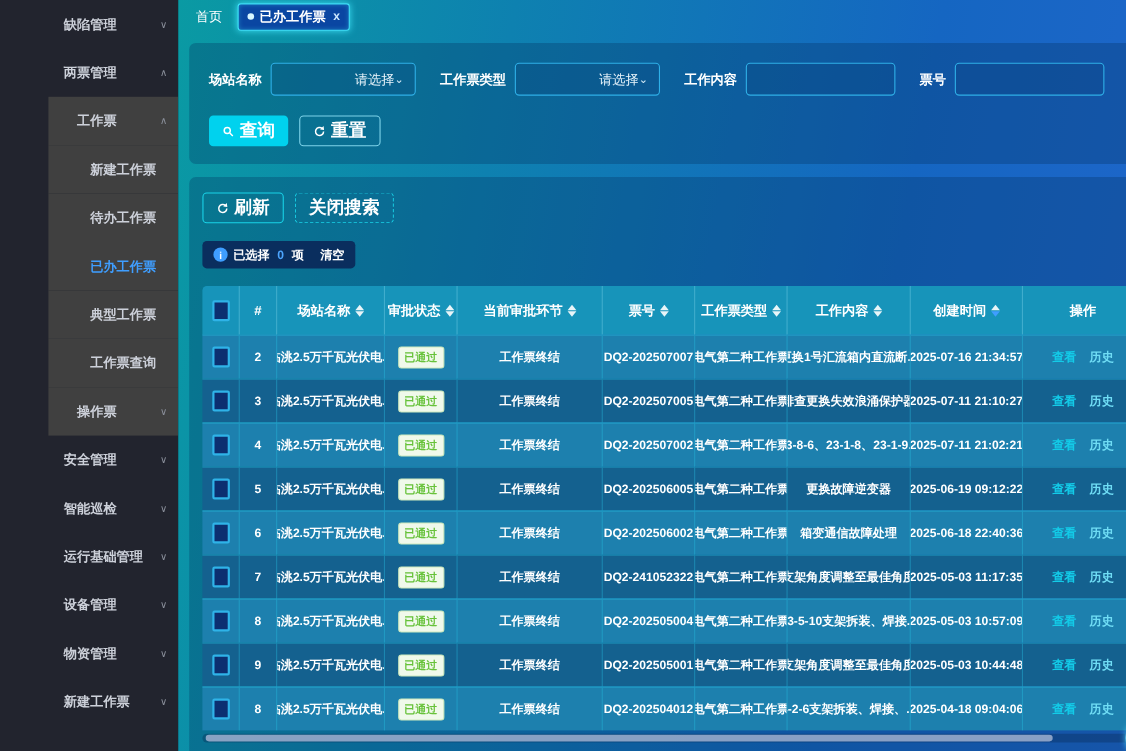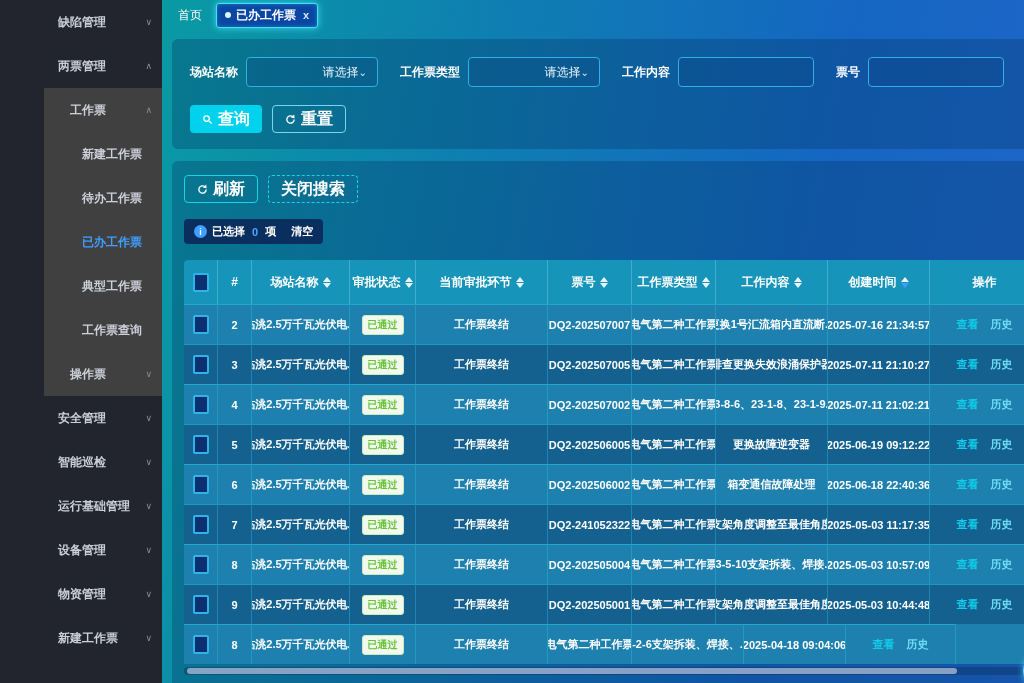--- a/index.html
+++ b/index.html
@@ -456,20 +456,21 @@
               <div class="tr even">
                 <div class="td c0">
                   <div class="checkbox"></div>
                 </div>
                 <div class="td c1">8</div>
                 <div class="td c2">临洮2.5万千瓦光伏电...</div>
                 <div class="td c3">
                   <span class="badge">已通过</span>
                 </div>
                 <div class="td c4">工作票终结</div>
+                <div class="td c5">DQ2-202504012</div>
                 <div class="td c6">电气第二种工作票</div>
                 <div class="td c7">4-2-6支架拆装、焊接、...</div>
                 <div class="td c8">2025-04-18 09:04:06</div>
                 <div class="td c9">
                   <span class="link link-view">查看</span>
                   <span class="link link-history">历史</span>
                 </div>
               </div>
             </div>
         </div>

